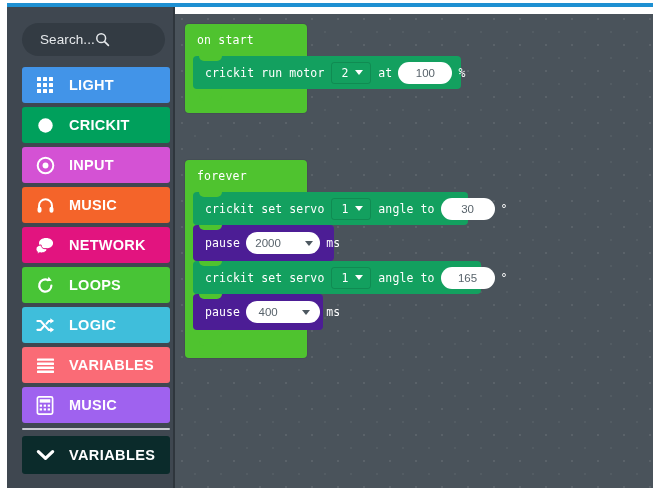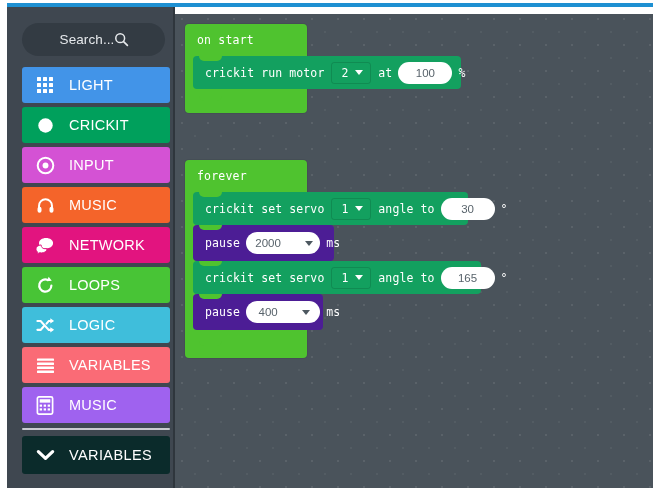--- a/index.html
+++ b/index.html
@@ -45,21 +45,21 @@
   }
 
   .search-box {
     position: absolute;
     left: 15px; top: 16px;
     width: 143px; height: 33px;
     background: #333b43;
     border-radius: 17px;
     display: flex;
     align-items: center;
-    justify-content: center;
+    justify-content: flex-start;
     padding: 0 16px 0 18px;
     box-sizing: border-box;
     cursor: text;
   }
   .search-box .ph {
     color: #e6e9ec;
     font-size: 13.5px;
     letter-spacing: .1px;
     user-select: none;
   }
@@ -89,20 +89,21 @@
     align-items: center;
     justify-content: center;
     flex: 0 0 24px;
   }
   .cat .cat-label {
     margin-left: 12px;
     color: #ffffff;
     font-size: 14.5px;
     letter-spacing: .25px;
     white-space: nowrap;
+    font-weight: bold;
   }
 
   
   .cat-sep {
     height: 2px;
     background: #c9ccd0;
     margin: 5px 0 6px 0;
     border-radius: 1px;
   }
   .cat.advanced {

